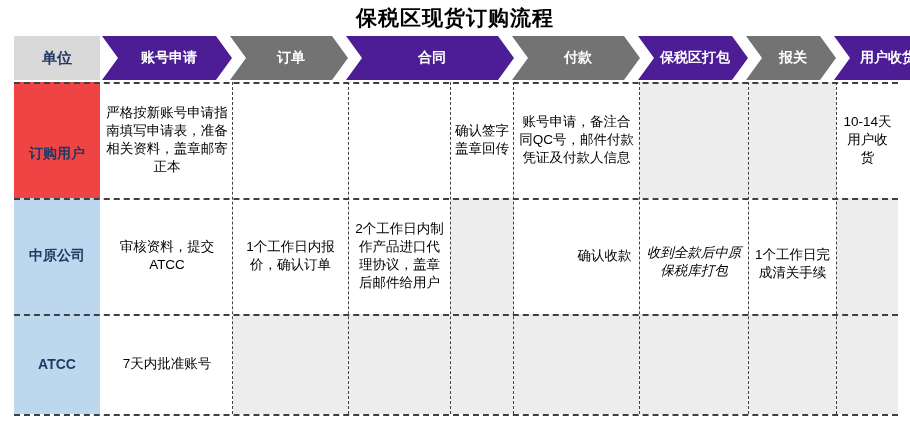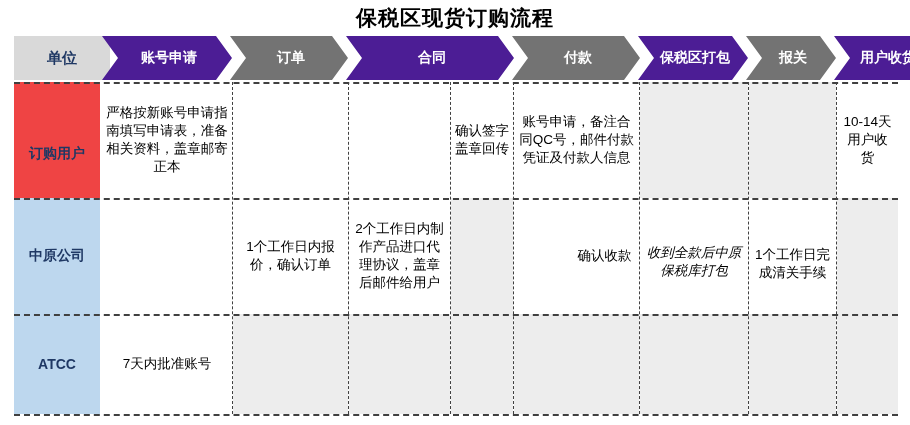--- a/index.html
+++ b/index.html
@@ -36,21 +36,21 @@
     position: absolute;
     top: 36px;
     left: 14px;
     width: 884px;
     height: 44px;
   }
   .unit-head {
     position: absolute;
     left: 0;
     top: 0;
-    width: 96px;
+    width: 86px;
     height: 44px;
     background: #d9d9d9;
     display: flex;
     align-items: center;
     justify-content: center;
     font-size: 15px;
     font-weight: bold;
     color: #1f3864;
   }
   .chev {
@@ -171,20 +171,21 @@
     <div class="rowlabel r3">ATCC</div>
 
     <div class="cell white" style="left:88px;  top:0; width:130px; height:116px;">严格按新账号申请指南填写申请表，准备相关资料，盖章邮寄正本</div>
     <div class="cell white" style="left:335px; top:0; width:101px; height:116px;"></div>
     <div class="cell white" style="left:437px; top:0; width:62px;  height:116px;">确认签字盖章回传</div>
     <div class="cell white" style="left:500px; top:0; width:125px; height:116px;">账号申请，备注合同QC号，邮件付款凭证及付款人信息</div>
     <div class="cell shade" style="left:626px; top:0; width:108px; height:116px;"></div>
     <div class="cell shade" style="left:735px; top:0; width:87px;  height:116px;"></div>
     <div class="cell white" style="left:823px; top:0; width:61px;  height:116px;">10-14天用户收货</div>
 
+    <div class="cell white" style="left:88px;  top:116px; width:130px; height:116px;">审核资料，提交ATCC</div>
     <div class="cell white" style="left:219px; top:116px; width:115px; height:116px;">1个工作日内报价，确认订单</div>
     <div class="cell white" style="left:335px; top:116px; width:101px; height:116px;">2个工作日内制作产品进口代理协议，盖章后邮件给用户</div>
     <div class="cell shade" style="left:437px; top:116px; width:62px;  height:116px;"></div>
     <div class="cell white" style="left:500px; top:116px; width:125px; height:116px;margin-left:28px;">确认收款</div>
     <div class="cell white" style="left:626px; top:116px; width:108px; height:128px;font-style:italic;">收到全款后中原保税库打包</div>
     <div class="cell white" style="left:735px; top:116px; width:87px;  height:132px;">1个工作日完成清关手续</div>
     <div class="cell shade" style="left:823px; top:116px; width:61px;  height:116px;"></div>
 
     <div class="cell white" style="left:88px;  top:232px; width:130px; height:100px;">7天内批准账号</div>
     <div class="cell shade" style="left:219px; top:232px; width:115px; height:100px;"></div>

